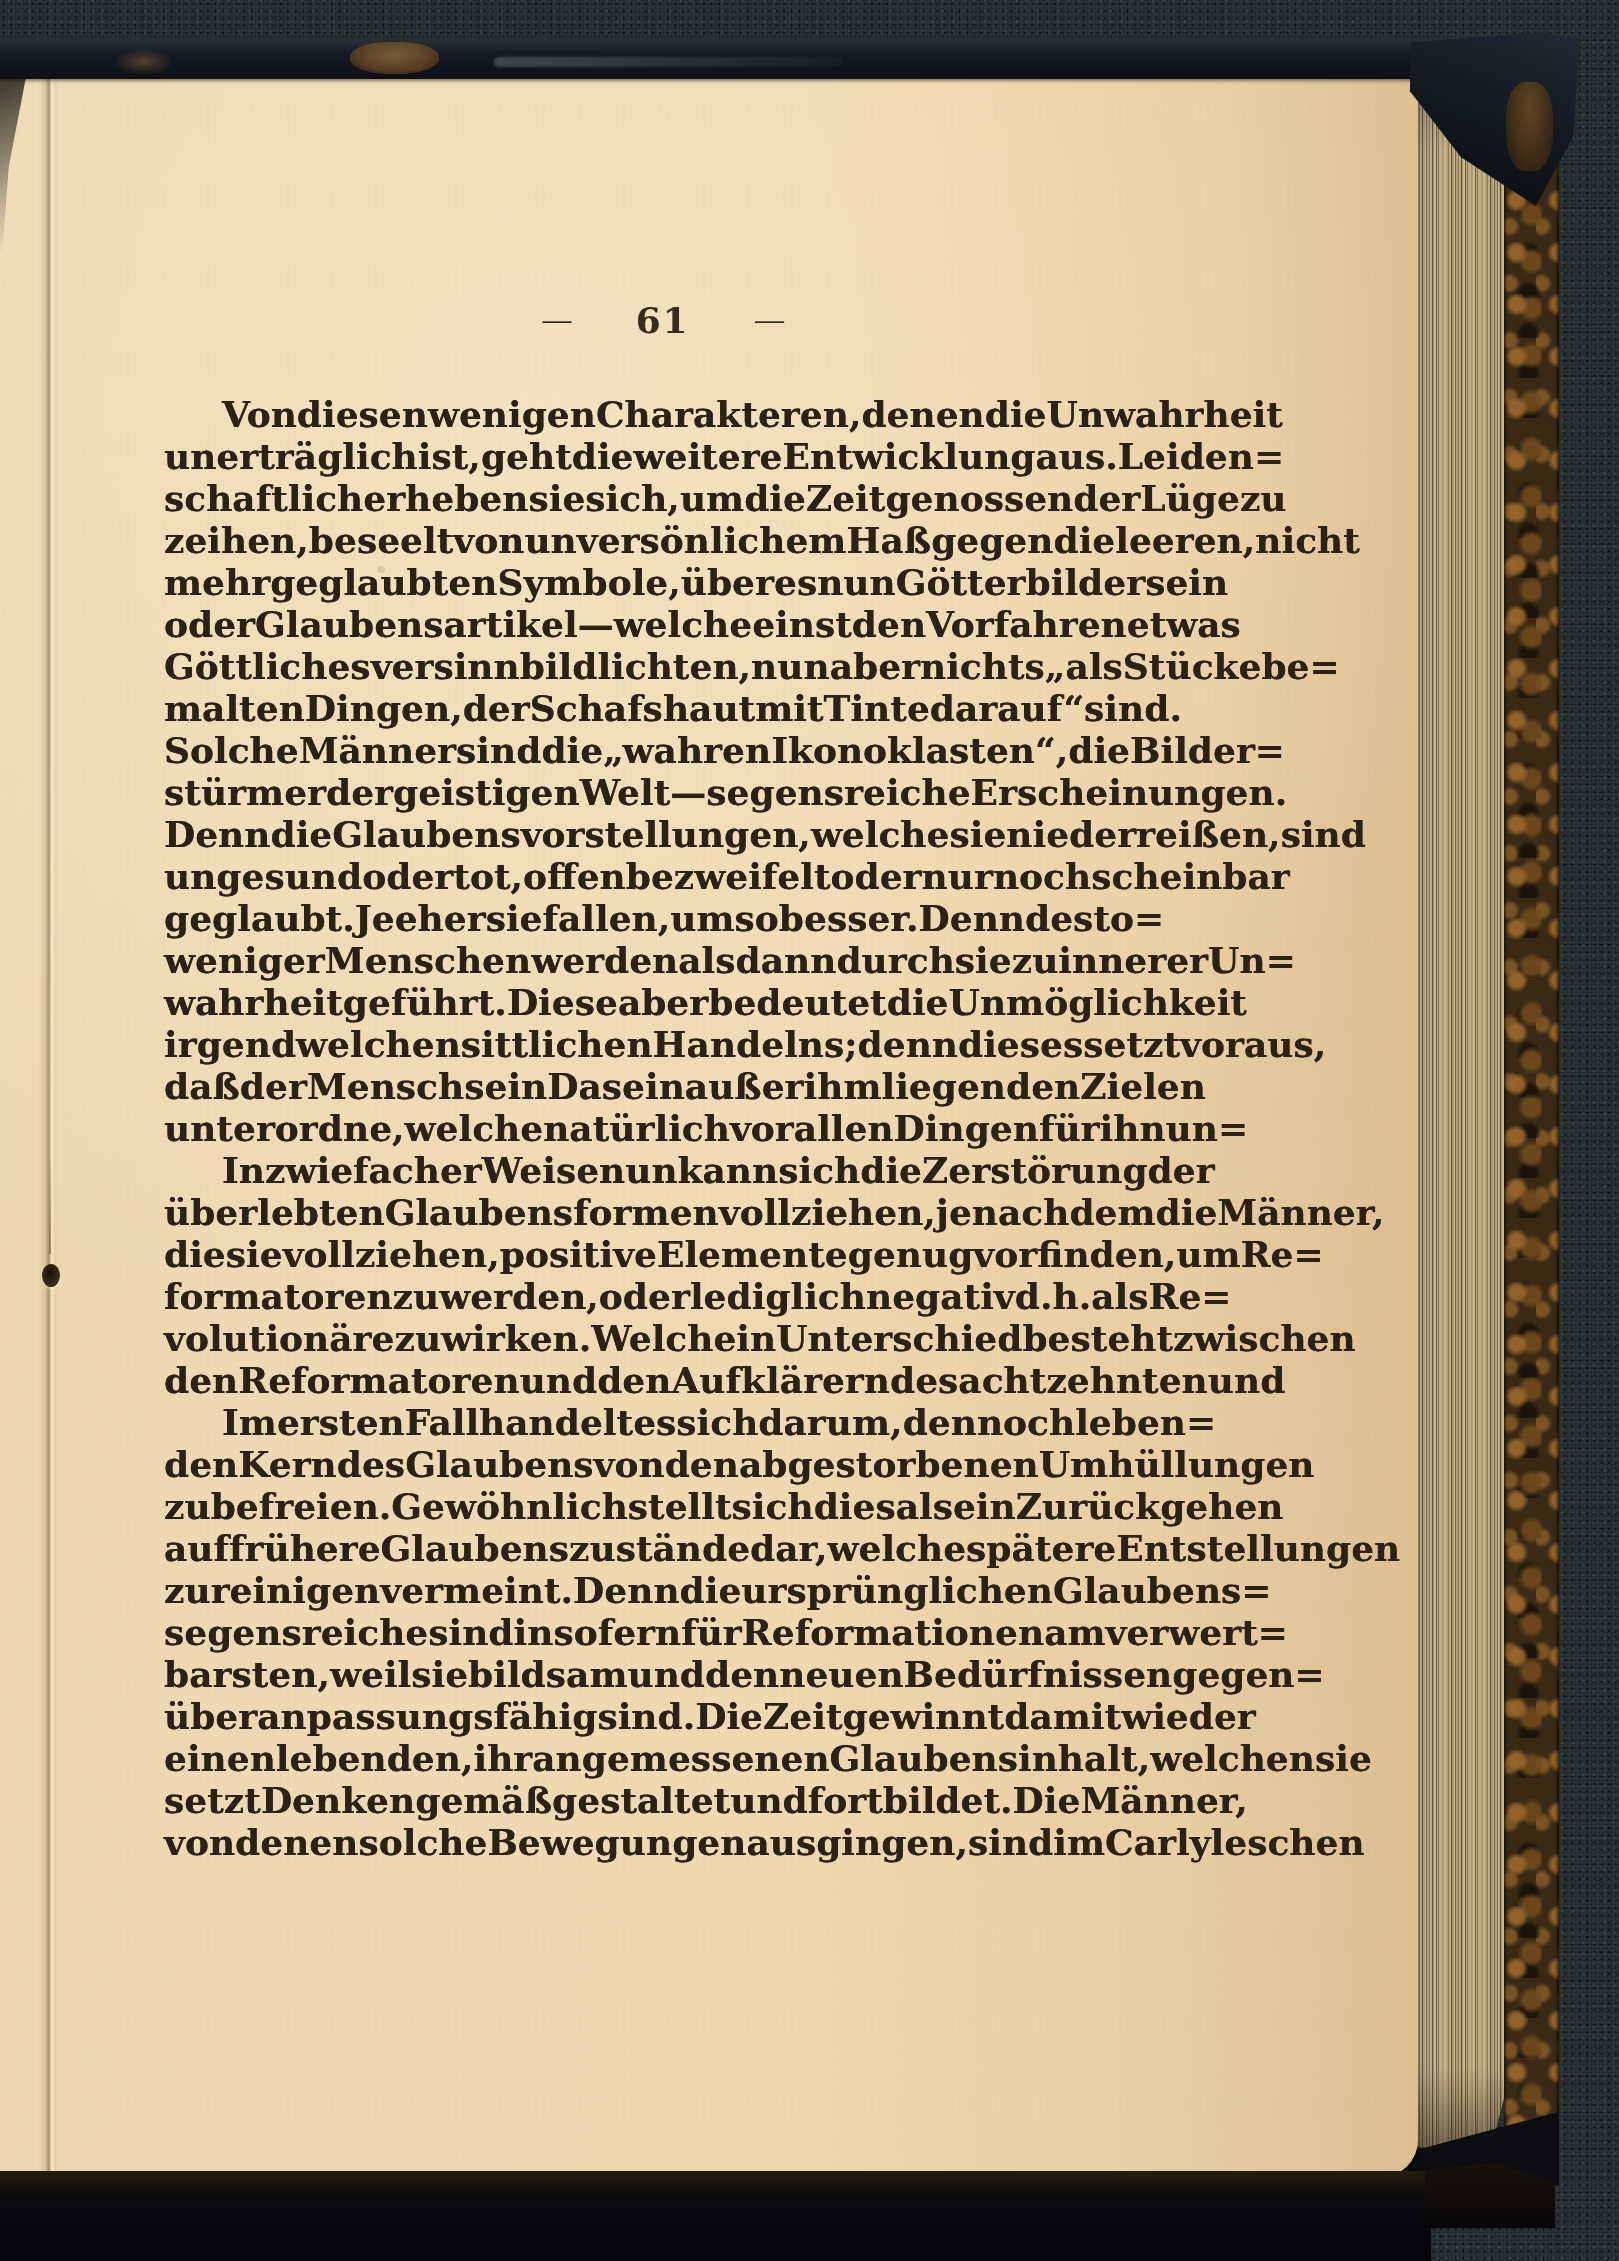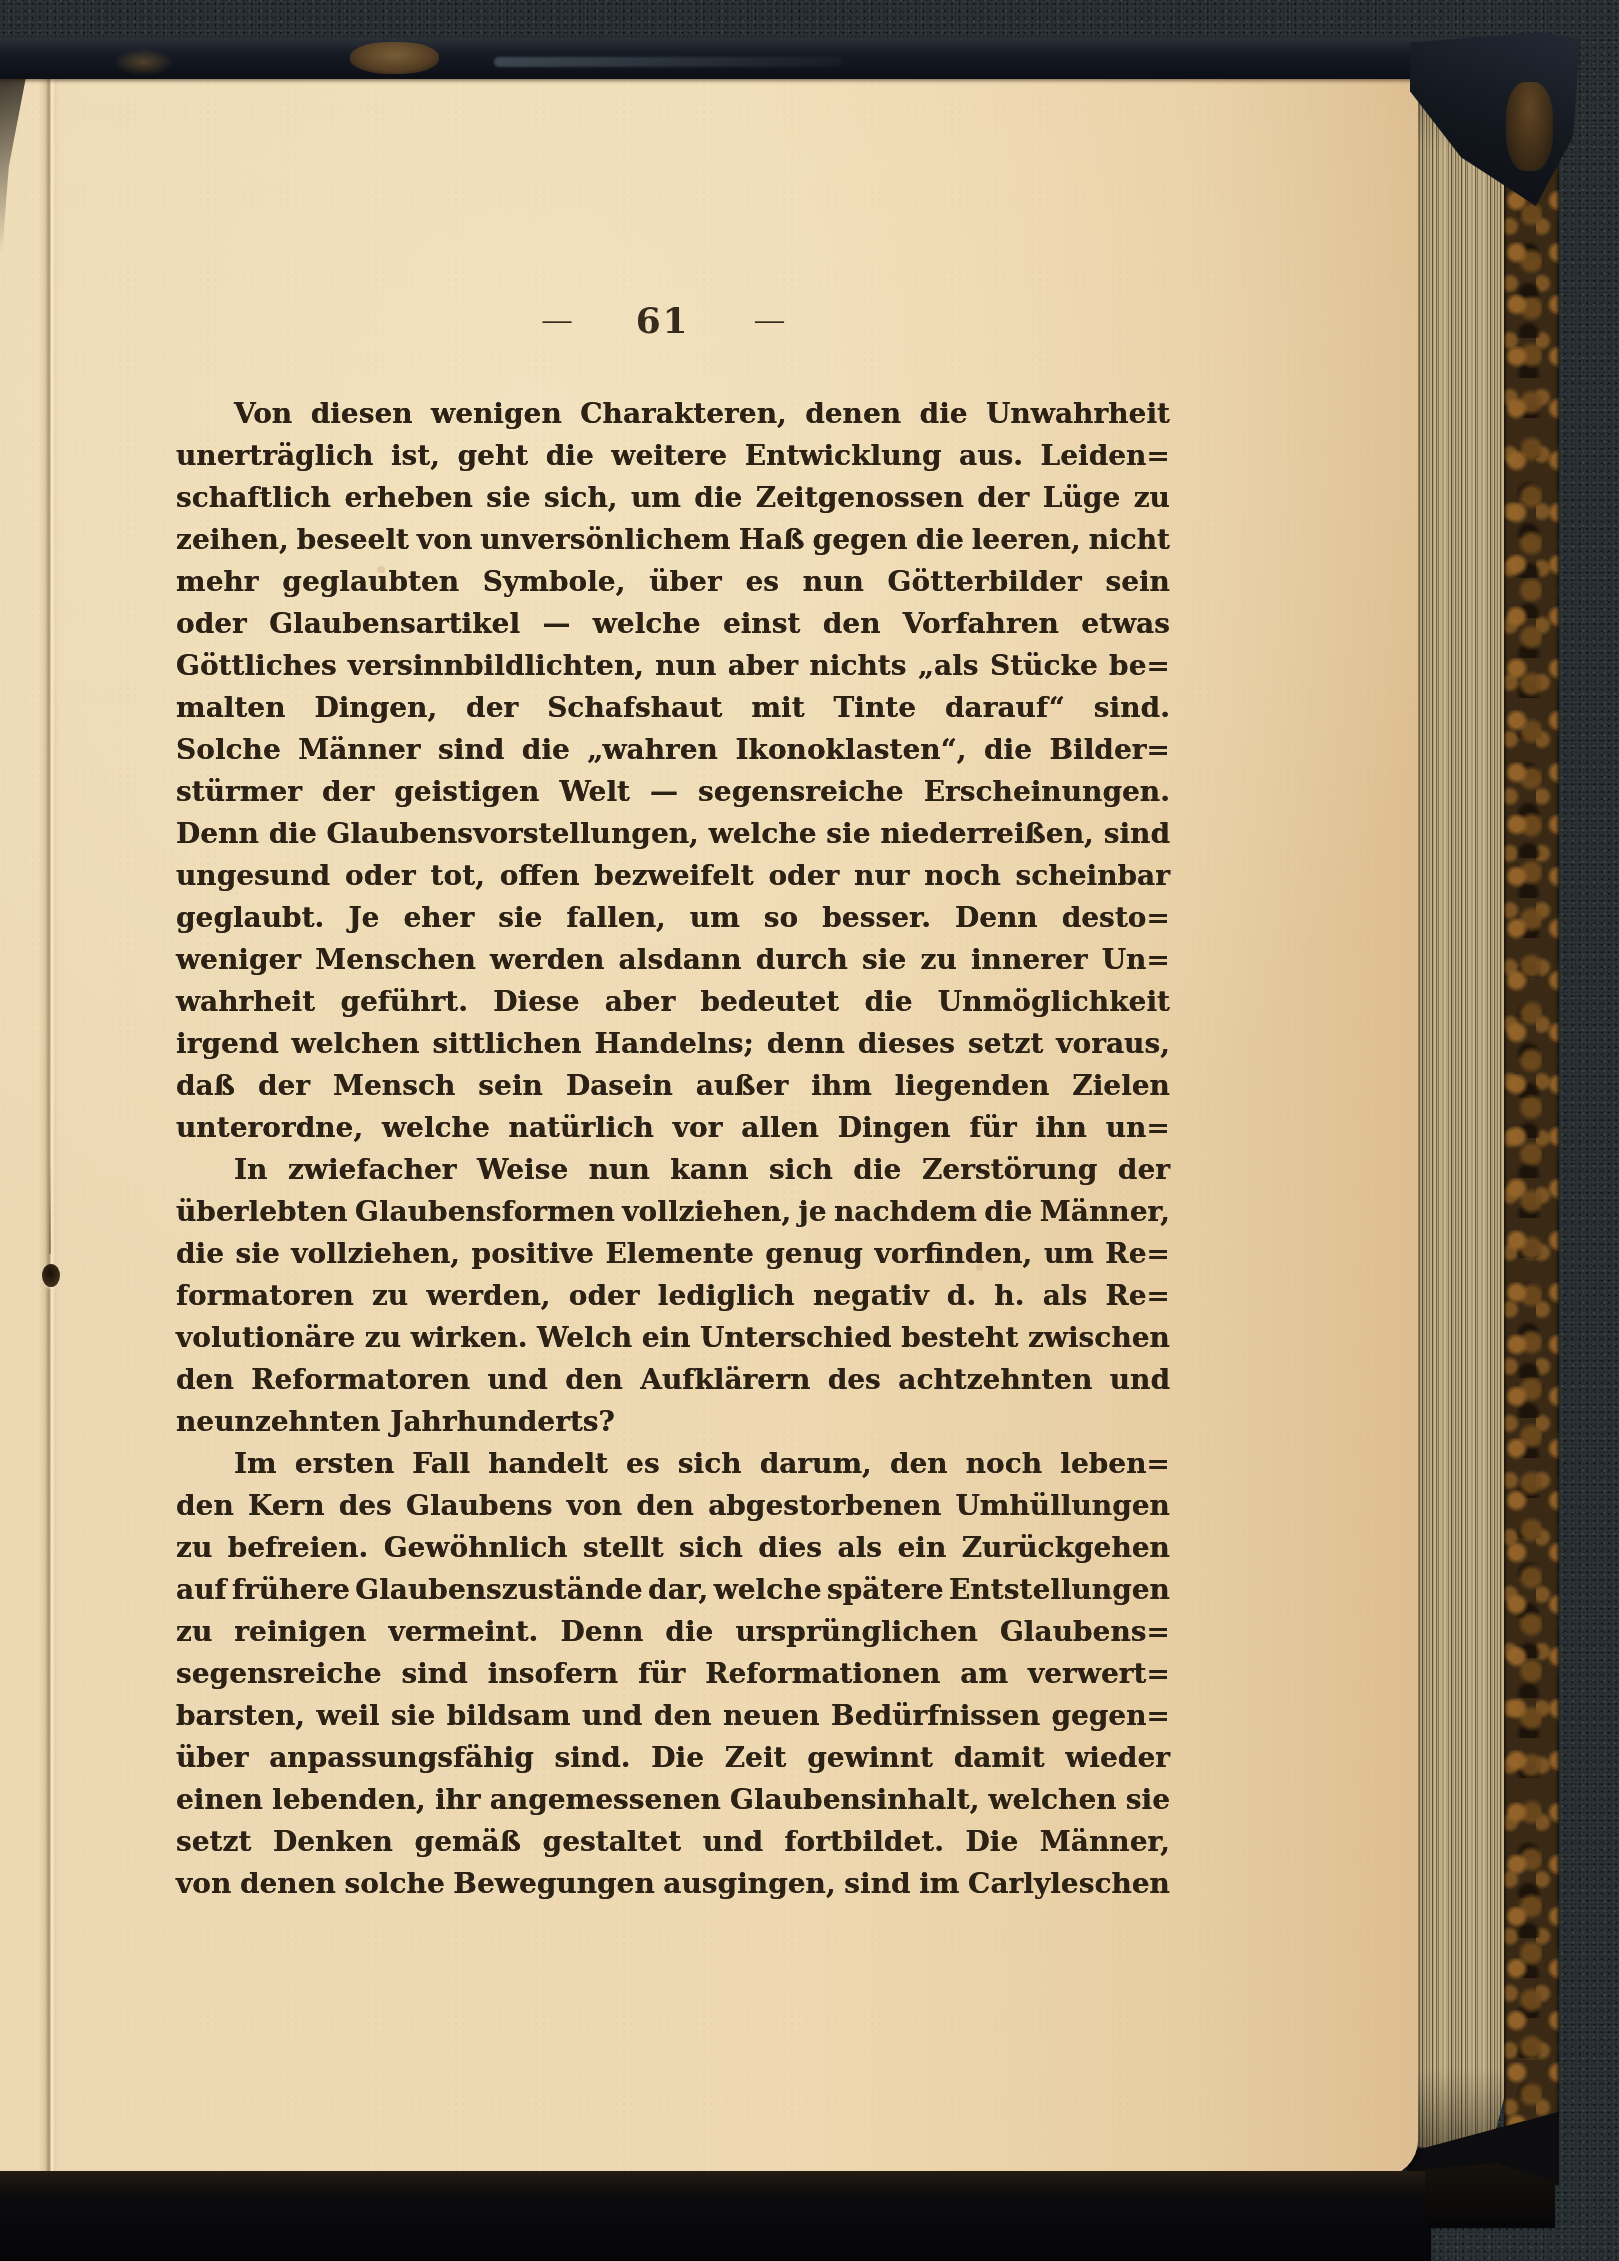--- a/index.html
+++ b/index.html
@@ -127,22 +127,22 @@
   
   .page-header{
     position:absolute;left:541px;top:223px;width:243px;height:49px;
     display:flex;justify-content:space-between;align-items:center;
     font-size:36px;color:#372b1e;
   }
   .page-header .dash{font-size:32px;letter-spacing:-1.6px;transform:scaleY(.8);}
   .page-header .num{font-weight:700;letter-spacing:1.6px;}
   
   .text-block{
-    position:absolute;left:176px;top:321px;width:994px;
-    font-size:28px;font-weight:700;line-height:42px;
+    position:absolute;left:164px;top:321px;width:994px;
+    font-size:36px;font-weight:700;line-height:42px;
     color:#2c2115;
     text-shadow:0 0 0.5px rgba(44,33,21,.8);
   }
   .line{height:42px;white-space:nowrap;}
   .line.justify{display:flex;justify-content:space-between;}
   .line.indent{padding-left:58px;}
 </style>
 </head>
 <body>
 
@@ -421,21 +421,20 @@
         <div class="line justify">
           <span>den</span>
           <span>Reformatoren</span>
           <span>und</span>
           <span>den</span>
           <span>Aufklärern</span>
           <span>des</span>
           <span>achtzehnten</span>
           <span>und</span>
         </div>
-        <div class="line">neunzehnten Jahrhunderts?</div>
         <div class="line indent justify">
           <span>Im</span>
           <span>ersten</span>
           <span>Fall</span>
           <span>handelt</span>
           <span>es</span>
           <span>sich</span>
           <span>darum,</span>
           <span>den</span>
           <span>noch</span>

